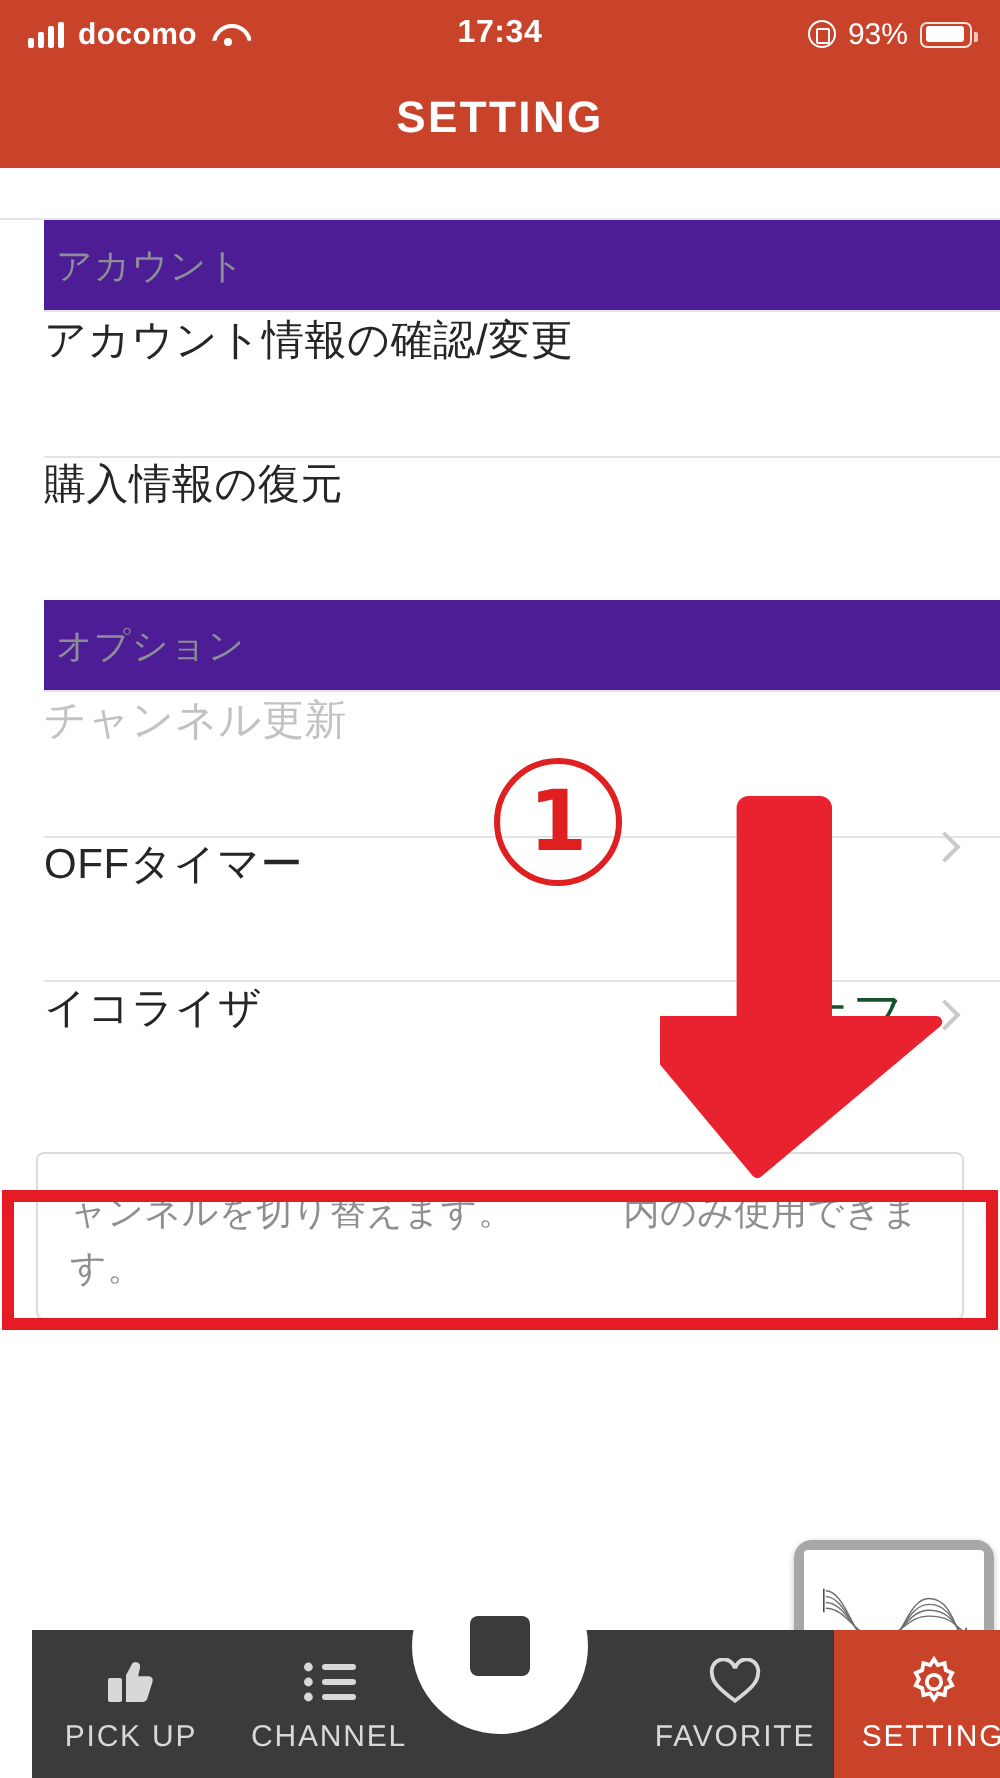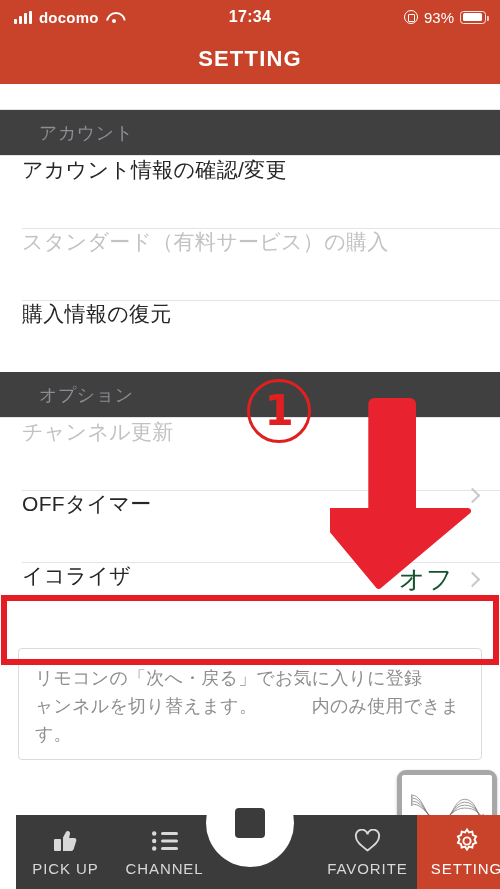--- a/index.html
+++ b/index.html
@@ -50,24 +50,25 @@
   .navbar {
     height:50px; background:#c8432a; color:#fff;
     display:flex; align-items:center; justify-content:center;
   }
   .navbar .title { font-size:22px; font-weight:600; letter-spacing:1.2px; }
 
   
   .content { position:relative; height:805px; background:#fff; }
   .partial-row { height:26px; background:#fff; border-bottom:1px solid #e3e4e8; }
   .section-head {
-    height:46px; background:#404040;
-    display:flex; align-items:center; padding:0 39px;
+    height:46px; background:#4c1d95;
+    display:flex; align-items:center; padding:0 6px;
     font-size:18px; color:#8b8e96; letter-spacing:.5px;
     border-bottom:1px solid #e3e4e8;
+    margin-left:22px;
   }
   .row {
     height:72px; background:#fff;
     display:flex; align-items:flex-start; padding:0 22px;
     position:relative;
   }
   .row + .row::before,
   .row.sep::before {
     content:""; position:absolute; left:22px; right:0; top:0; height:1px; background:#e3e4e8;
   }
@@ -173,23 +174,20 @@
 <div class="content">
 
   <div class="partial-row"></div>
 
   <div class="section-head">アカウント</div>
 
   <div class="row">
     <span class="label">アカウント情報の確認/変更</span>
   </div>
 
-  <div class="row disabled">
-    <span class="label">スタンダード（有料サービス）の購入</span>
-  </div>
 
   <div class="row">
     <span class="label">購入情報の復元</span>
   </div>
 
   <div class="section-head">オプション</div>
 
   <div class="row disabled">
     <span class="label">チャンネル更新</span>
   </div>
@@ -206,21 +204,20 @@
     <span class="right">
       <span class="value">オフ</span>
       <span class="chev"></span>
     </span>
   </div>
 
 
   <div class="tooltip-wrap">
     <div class="arrowup"></div>
     <div class="tooltip">
-      <div>リモコンの「次へ・戻る」でお気に入りに登録</div>
       <div>ャンネルを切り替えます。　　　内のみ使用できます。</div>
     </div>
   </div>
 
   <div class="ann-circle">1</div>
 
   <svg class="ann-arrow" viewBox="0 0 172 196">
     <path d="M38 2 h64 a6 6 0 0 1 6 6 v104 h52 a3 3 0 0 1 2.3 5 L73 192 a3 3 0 0 1 -4.6 0 L6 117 a3 3 0 0 1 2.3 -5 h52 V8 a6 6 0 0 1 6 -6 z" transform="translate(-22,0)" fill="#e8222e"></path>
   </svg>
 

